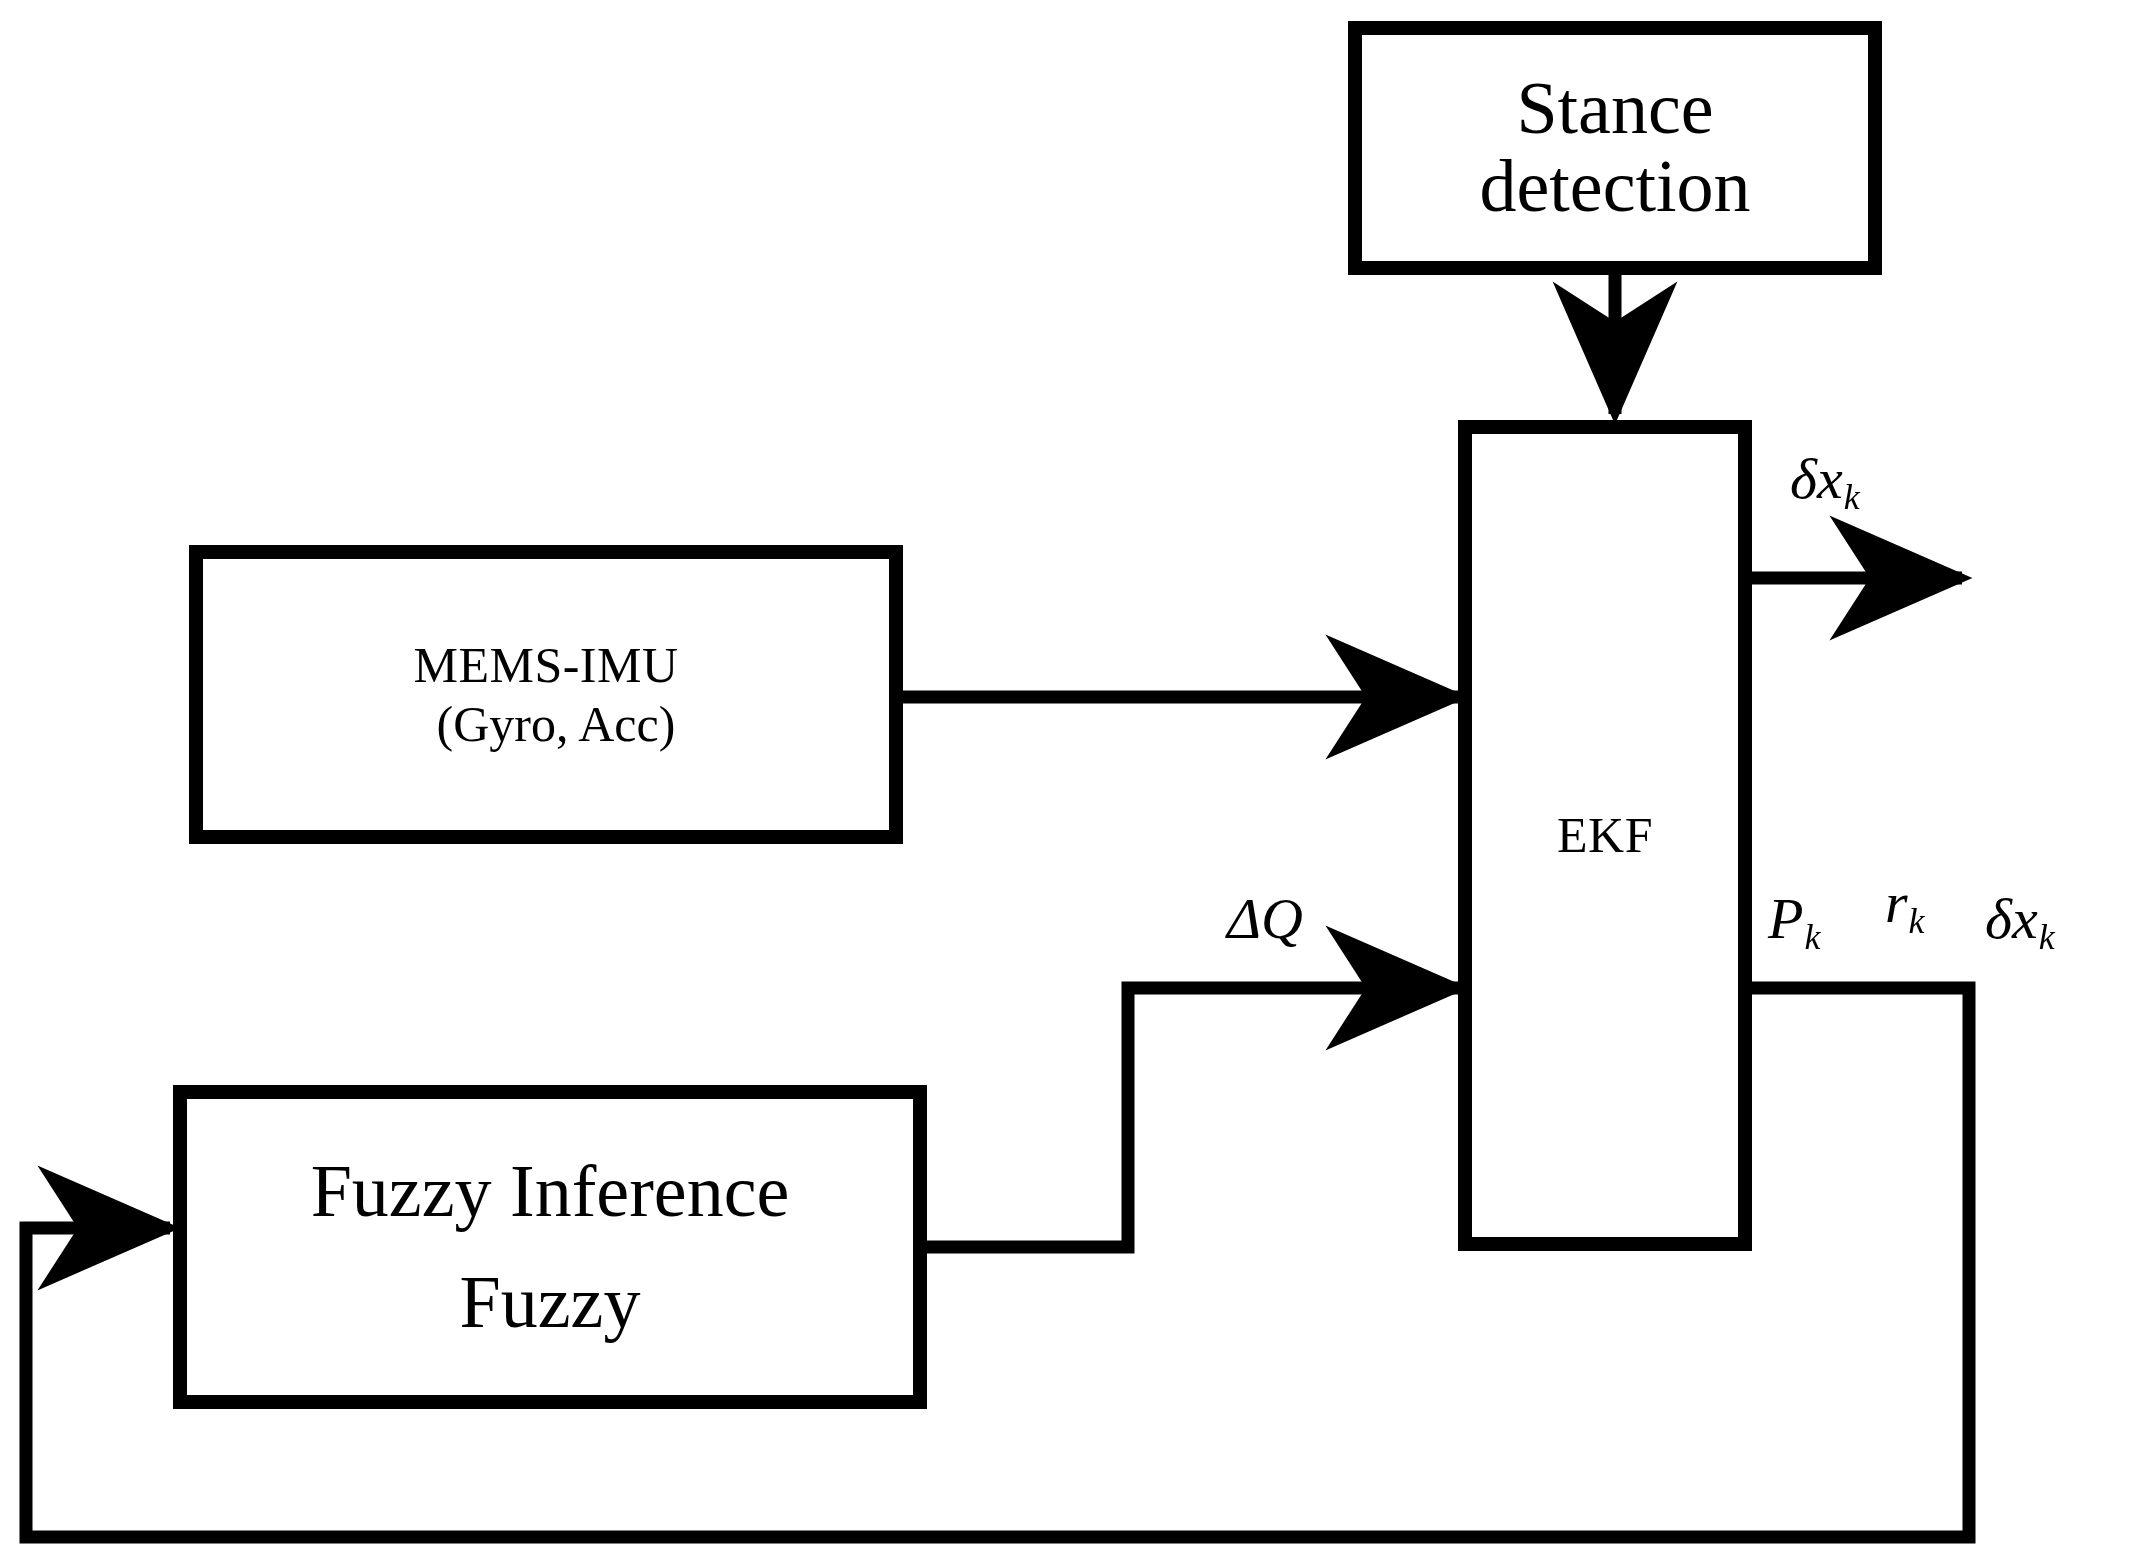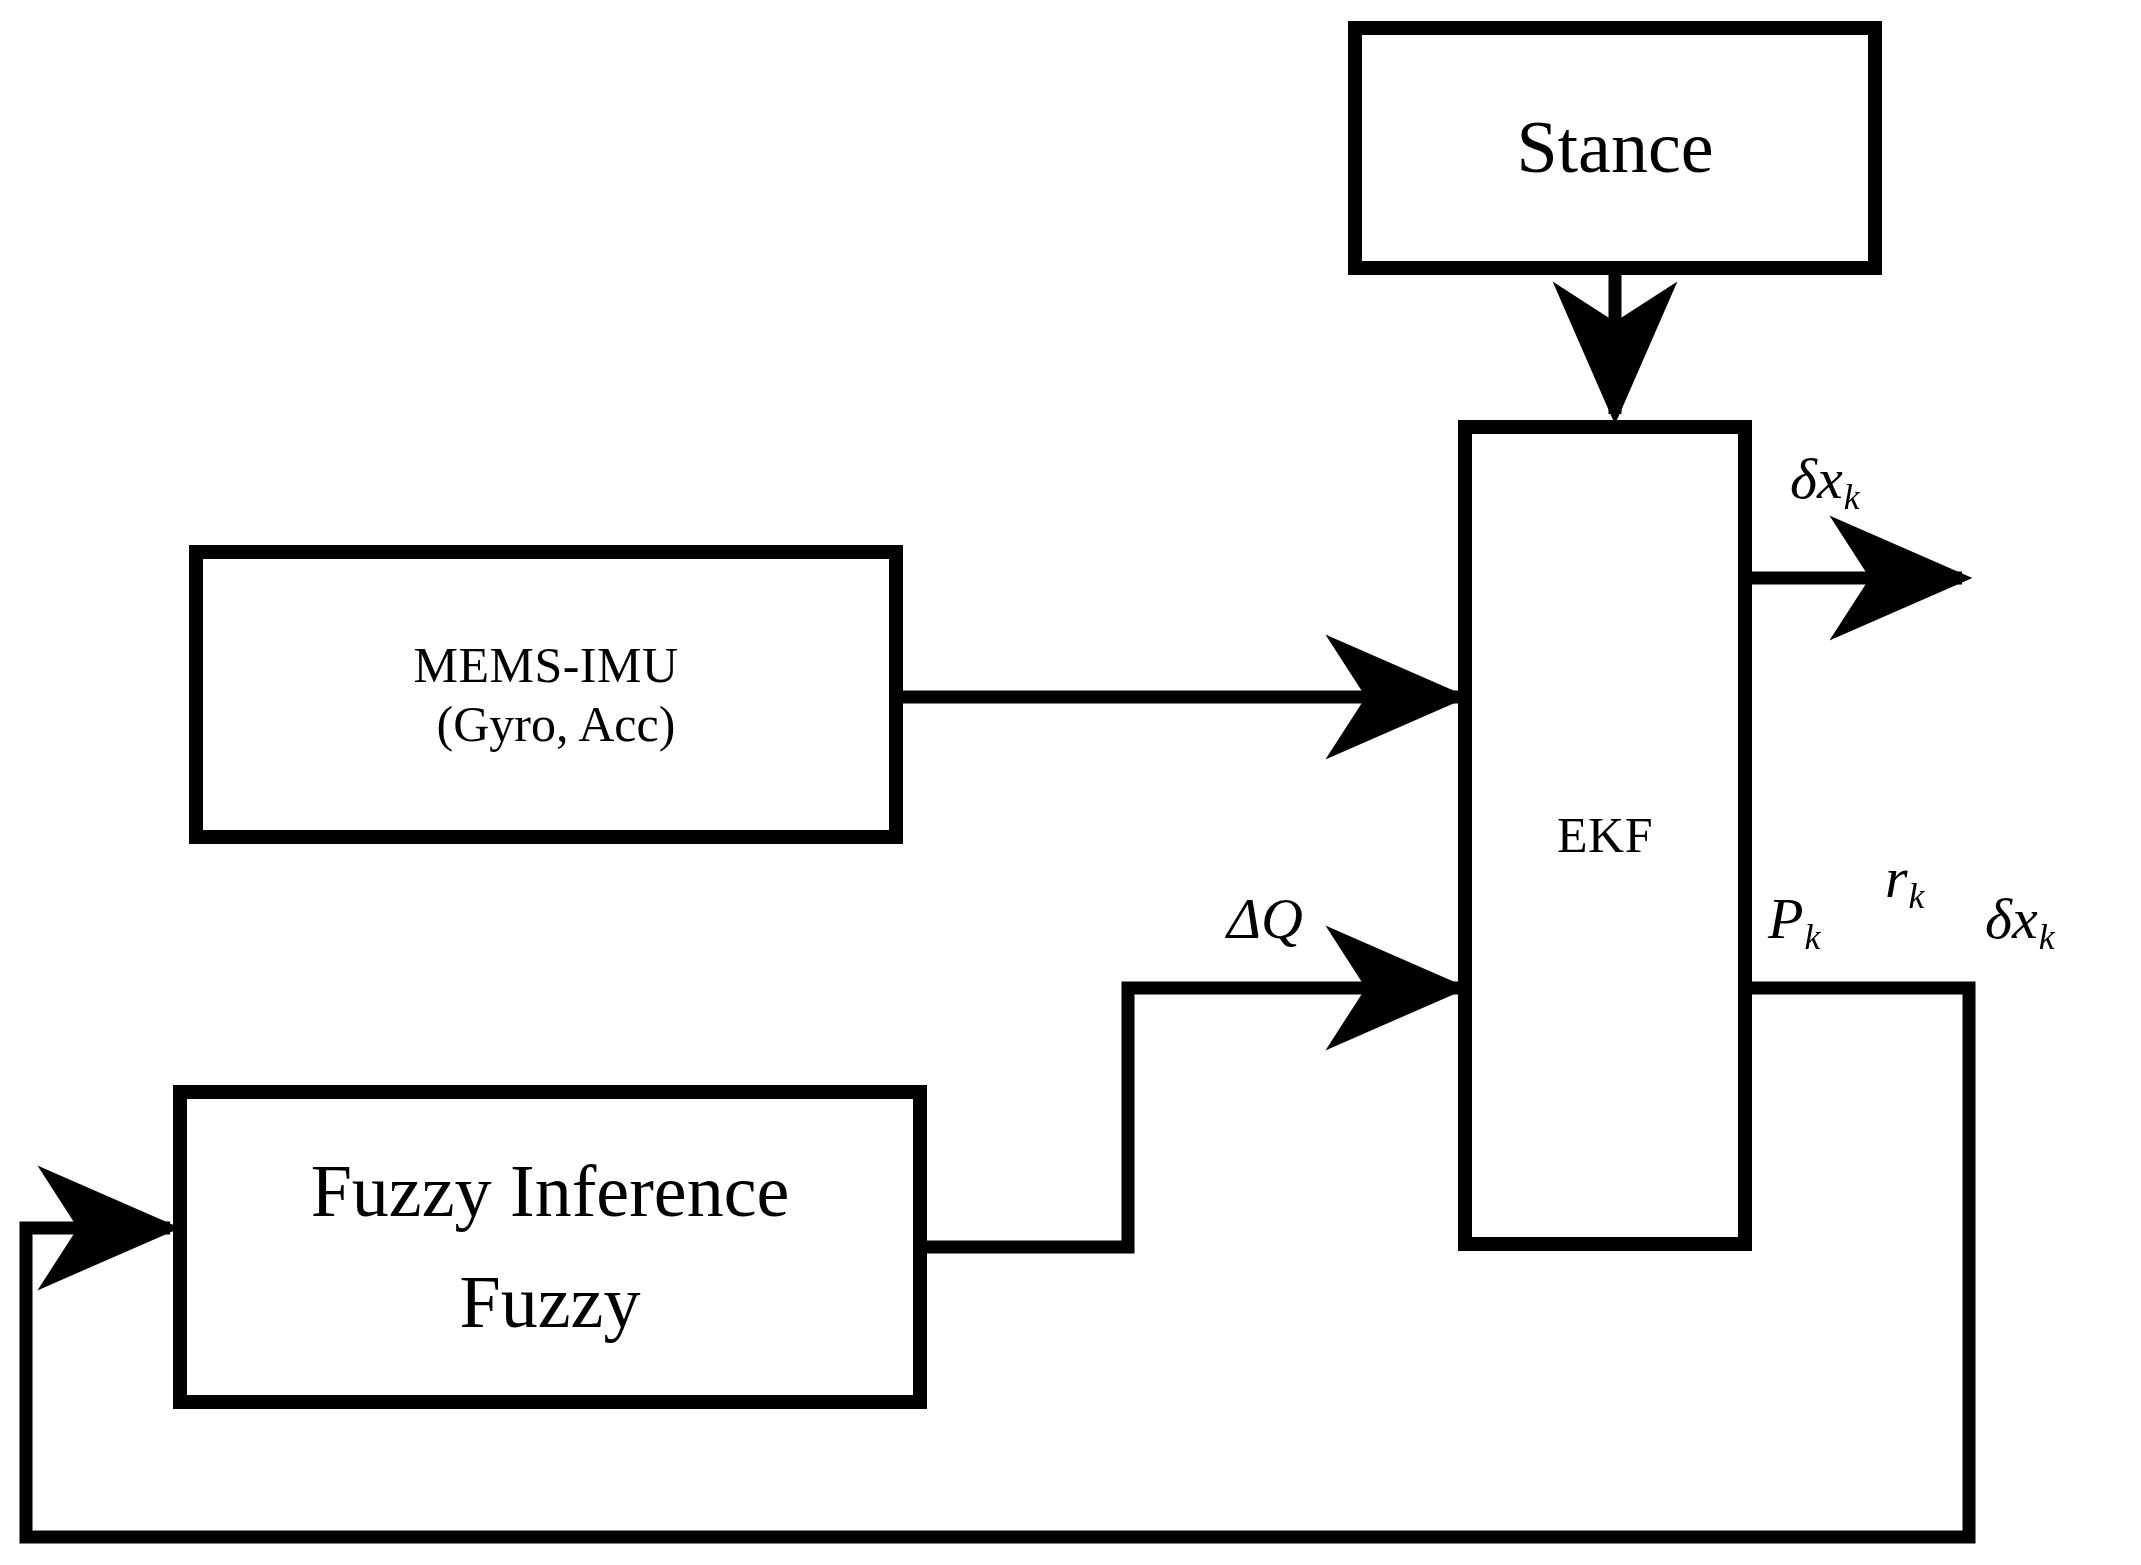--- a/index.html
+++ b/index.html
@@ -96,20 +96,21 @@
 
     <polyline points="920,1247 1128,1247 1128,988 1458,988" fill="none" stroke="#000000" stroke-width="13" marker-end="url(#arrowR)"></polyline>
 
     <line x1="1742" y1="578" x2="1962" y2="578" stroke="#000000" stroke-width="13" marker-end="url(#arrowR)"></line>
 
     <polyline points="1742,988 1969,988 1969,1537 26,1537 26,1228 170,1228" fill="none" stroke="#000000" stroke-width="13" marker-end="url(#arrowR)"></polyline>
   </svg>
 
   <div class="box-label" style="left:1355px; top:28px; width:520px; height:240px;">
     <span class="txt-wrapline">Stance</span>
+    <span class="txt-wrapline">detection</span>
   </div>
 
   <div class="box-label" style="left:196px; top:552px; width:700px; height:285px;">
     <span class="txt-primary">MEMS-IMU</span>
     <span class="txt-secondary">(Gyro, Acc)</span>
   </div>
 
   <div class="box-label" style="left:1465px; top:427px; width:280px; height:817px;">
     <span class="txt-primary">EKF</span>
   </div>
@@ -124,21 +125,21 @@
   </div>
 
   <div class="math-label" style="left:1227px; top:890px;">
     <span>ΔQ</span>
   </div>
 
   <div class="math-label" style="left:1768px; top:890px;">
     <span>P</span><sub>k</sub>
   </div>
 
-  <div class="math-label" style="left:1885px; top:849px;">
+  <div class="math-label" style="left:1885px; top:874px;">
     <span>r</span><sub>k</sub>
   </div>
 
   <div class="math-label" style="left:1985px; top:890px;">
     <span>δx</span><sub>k</sub>
   </div>
 
 </div>
 
 </body></html>

